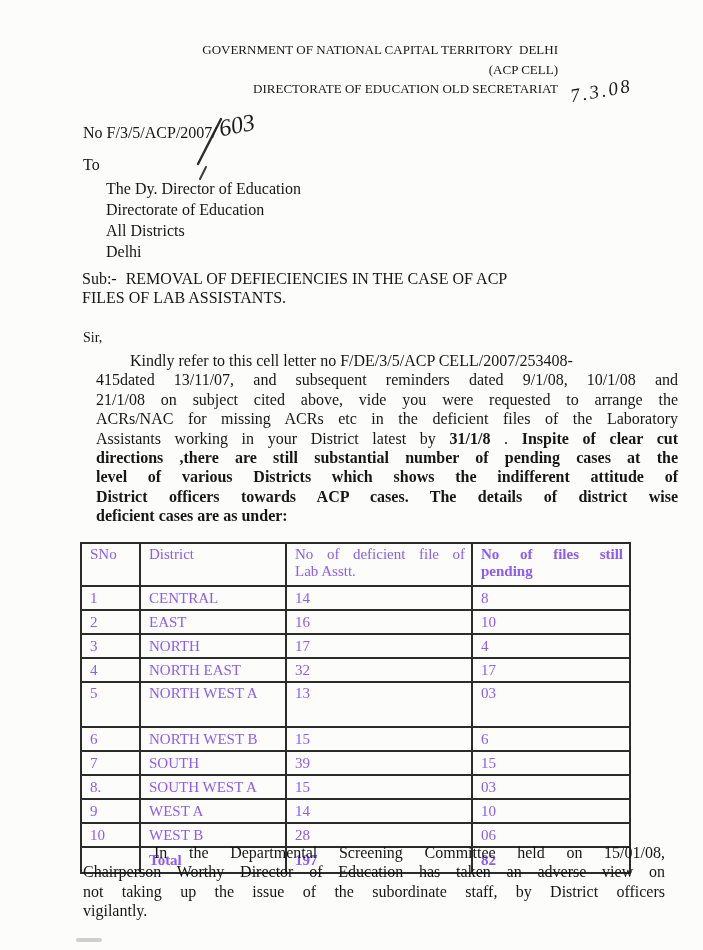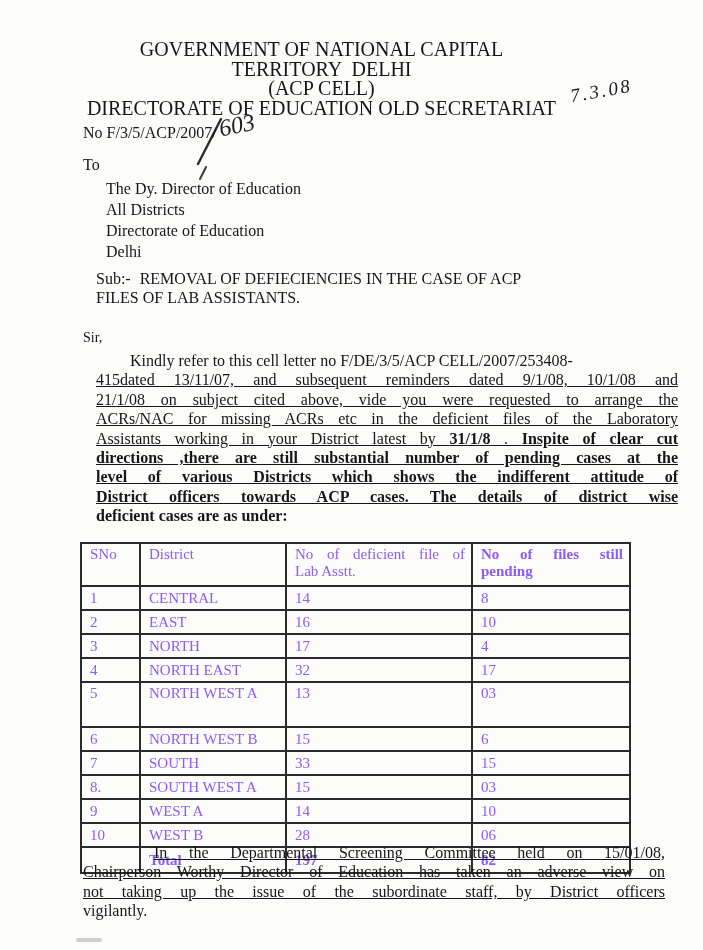--- a/index.html
+++ b/index.html
@@ -9,47 +9,47 @@
     font-family:"Liberation Serif","DejaVu Serif",serif;
   }
   .page{
     position:relative;width:703px;height:950px;overflow:hidden;
     background:#fcfcfa;color:#161616;
   }
   .t{white-space:pre-wrap;}
   
   .letterhead{
     position:absolute;top:40px;left:85px;width:473px;
-    text-align:center;font-size:20px;line-height:19.5px;
+    text-align:right;font-size:13px;line-height:19.5px;
   }
   
   .hw-date{
     position:absolute;left:570px;top:80px;
     font-style:italic;font-size:19px;letter-spacing:2.5px;
     transform:rotate(-10deg);color:#1b1b1b;
   }
   .ref-line{position:absolute;left:83px;top:117px;font-size:16px;}
   .hw-num{
     display:inline-block;font-style:italic;font-size:24px;
     transform:rotate(-11deg) translateY(-5px);margin-left:3px;color:#1b1b1b;
   }
   .strokes{position:absolute;left:0;top:0;pointer-events:none;}
   
   .to-label{position:absolute;left:83px;top:156px;font-size:16px;}
   .addr{position:absolute;left:106px;top:178px;font-size:16px;line-height:21px;}
   
-  .subject{position:absolute;left:96px;top:269px;width:570px;font-size:16px;line-height:19px;}
+  .subject{position:absolute;left:82px;top:269px;width:570px;font-size:16px;line-height:19px;}
   .sub-label{margin-right:9px;}
   .salutation{position:absolute;left:83px;top:330px;font-size:14px;}
   
   .para{position:absolute;left:83px;width:582px;font-size:16px;line-height:19.4px;}
   .para1{top:351px;margin-left:13px;}
   .para2{top:843px;}
   .ln{min-height:19.4px;}
-  .just{text-align:justify;text-align-last:justify;text-decoration:underline;}
+  .just{text-align:justify;text-align-last:justify;}
   .b{font-weight:bold;}
   .indent1{text-indent:34px;}
   .indent2{text-indent:49px;margin-left:22px;}
   
   table.dist{
     position:absolute;left:80px;top:542px;
     border-collapse:collapse;table-layout:fixed;width:549px;
     font-size:15px;color:#8b5cf6;
   }
   table.dist th,table.dist td{
@@ -84,22 +84,22 @@
 
   <div class="hw-date">7.3.08</div>
 
   <div class="ref-line">
     <span>No F/3/5/ACP/2007/</span><span class="hw-num">603</span>
   </div>
 
   <div class="to-label">To</div>
   <div class="addr">
     <div>The Dy. Director of Education</div>
+    <div>Directorate of Education</div>
     <div>All Districts</div>
-    <div>Directorate of Education</div>
     <div>Delhi</div>
   </div>
 
   <div class="subject">
     <div>
       <span class="sub-label">Sub:-</span><span>REMOVAL OF DEFIECIENCIES IN THE CASE OF ACP</span>
     </div>
     <div>FILES OF LAB ASSISTANTS.</div>
   </div>
 
@@ -169,21 +169,21 @@
     </tr>
     <tr>
       <td>6</td>
       <td>NORTH WEST B</td>
       <td>15</td>
       <td>6</td>
     </tr>
     <tr>
       <td>7</td>
       <td>SOUTH</td>
-      <td>33</td>
+      <td>39</td>
       <td>15</td>
     </tr>
     <tr>
       <td>8.</td>
       <td>SOUTH WEST A</td>
       <td>15</td>
       <td>03</td>
     </tr>
     <tr>
       <td>9</td>

